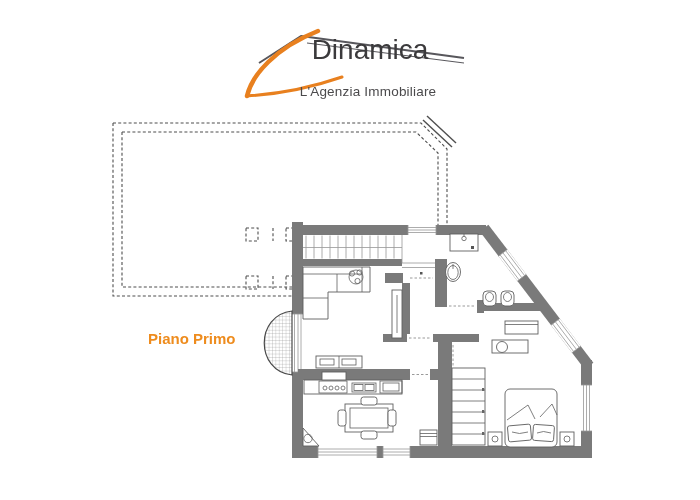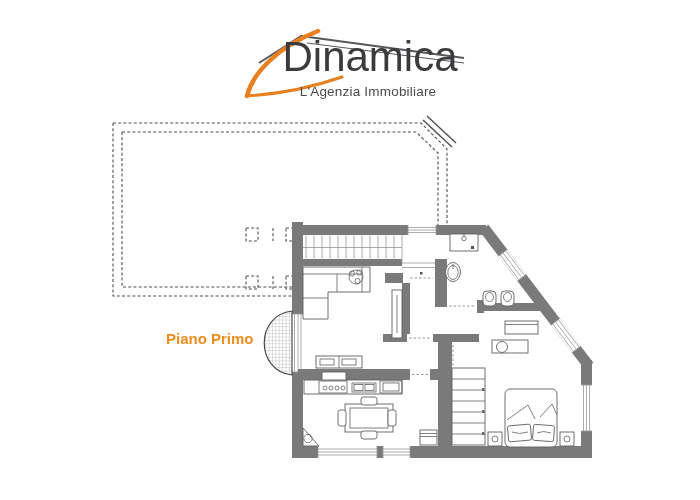--- a/index.html
+++ b/index.html
@@ -4,29 +4,29 @@
 <style>
   html,body{margin:0;padding:0;}
   body{
     width:700px;height:500px;position:relative;overflow:hidden;
     background:var(--bg,#fff);
     font-family:"Liberation Sans", sans-serif;
   }
   #plan-svg{position:absolute;left:0;top:0;}
   .logo-text{
     position:absolute;left:270px;top:36px;width:200px;text-align:center;
-    color:var(--logo-text,#3b3a3c);font-size:42px;font-weight:normal;
+    color:var(--logo-text,#3b3a3c);font-size:28px;font-weight:normal;
     letter-spacing:0px;line-height:1;
   }
   .logo-tagline{
     position:absolute;left:270px;top:84px;width:196px;text-align:center;
     color:var(--tagline-color,#4b4a4c);font-size:13.5px;letter-spacing:0.2px;
   }
   .caption{
-    position:absolute;left:166px;top:330px;
+    position:absolute;left:148px;top:330px;
     color:var(--caption-color,#ee8c1e);font-size:15px;font-weight:bold;
   }
   .wall{fill:var(--wall,#7a7a7a);}
   .wline{stroke:var(--wall,#7a7a7a);fill:none;}
   .w{fill:#fff;}
   .fs{fill:#fff;stroke:var(--furn,#5f5f5f);stroke-width:0.9;}
   .fl{fill:none;stroke:var(--furn,#5f5f5f);stroke-width:0.8;}
   .tl{fill:none;stroke:var(--thin,#979797);stroke-width:0.8;}
   .dash{fill:none;stroke:#9a9a9a;stroke-width:1;stroke-dasharray:2.5 2;}
   .ter{fill:none;stroke:var(--terrace,#4f4f4f);stroke-width:1.1;stroke-dasharray:3 2.2;}

